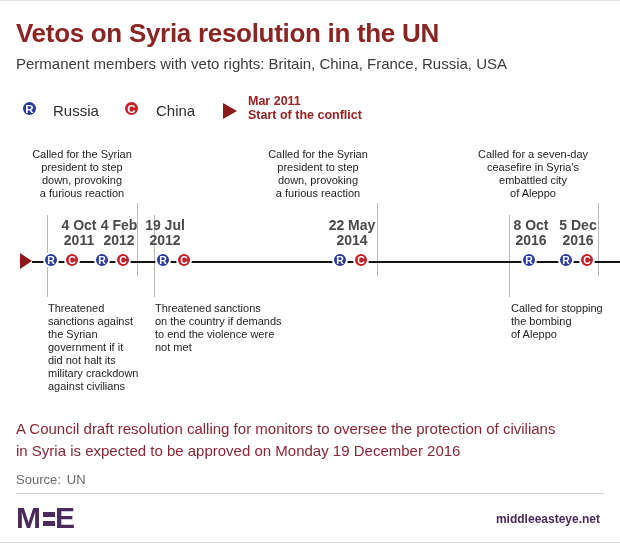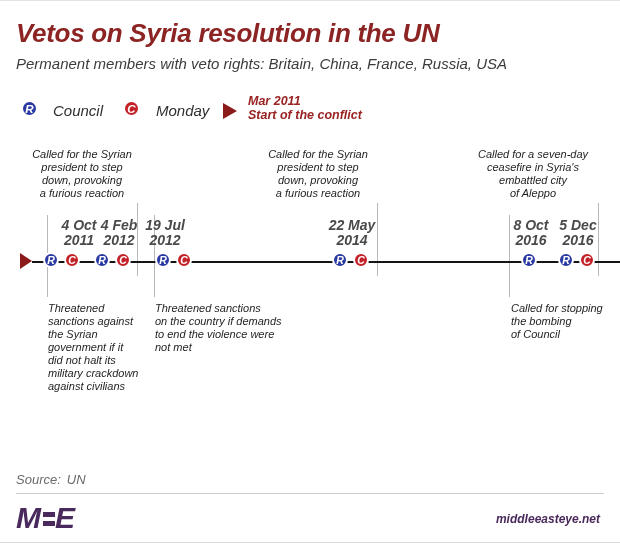--- a/index.html
+++ b/index.html
@@ -1,15 +1,15 @@
 <!DOCTYPE html>
 <html><head>
 <meta charset="utf-8">
 <style>
-  * { margin:0; padding:0; box-sizing:border-box;font-style:italic; }
+  * { margin:0; padding:0; box-sizing:border-box; }
   html,body { background:#ffffff; }
   body { font-family:"Liberation Sans", sans-serif; }
   .canvas {
     position:relative; width:620px; height:543px; background:#fff;
     border-top:1px solid #e4e4e4; border-bottom:1px solid #d9d9d9;
     overflow:hidden;
   }
   .title {
     position:absolute; left:16px; top:17px;
     font-size:26px; font-weight:bold; color:#8b2423; letter-spacing:-0.3px;
@@ -55,23 +55,23 @@
 </style>
 </head>
 <body>
 
 <div class="canvas">
 
   <div class="title">Vetos on Syria resolution in the UN</div>
   <div class="subtitle">Permanent members with veto rights: Britain, China, France, Russia, USA</div>
 
   <span class="vc russia legend-circle" style="left:21px; top:99px;">R</span>
-  <span class="legend-label" style="left:53px; top:101px;">Council</span>
+  <span class="legend-label" style="left:53px; top:101px;">Russia</span>
   <span class="vc china legend-circle" style="left:123px; top:99px;">C</span>
-  <span class="legend-label" style="left:156px; top:101px;">Monday</span>
+  <span class="legend-label" style="left:156px; top:101px;">China</span>
   <span class="tri" style="left:223px; top:102px; border-left-width:14px;"></span>
   <div class="marker-text" style="left:248px; top:93px;">Mar 2011
 Start of the conflict</div>
 
   <div class="bracket" style="left:47px; top:214px; height:82px;"></div>
   <div class="bracket" style="left:137px; top:202px; height:73px;"></div>
   <div class="bracket" style="left:154px; top:214px; height:82px;"></div>
   <div class="bracket" style="left:377px; top:202px; height:73px;"></div>
   <div class="bracket" style="left:509px; top:214px; height:82px;"></div>
   <div class="bracket" style="left:598px; top:202px; height:73px;"></div>
@@ -123,22 +123,24 @@
 not met</div>
   <div class="ann bottom" style="left:48px;  width:118px;">Threatened
 sanctions against
 the Syrian
 government if it
 did not halt its
 military crackdown
 against civilians</div>
   <div class="ann bottom" style="left:511px; width:110px;">Called for stopping
 the bombing
-of Council</div>
+of Aleppo</div>
 
+  <div class="note">A Council draft resolution calling for monitors to oversee the protection of civilians
+in Syria is expected to be approved on Monday 19 December 2016</div>
   <div class="source">
     <span>Source:</span><span class="src-val">UN</span>
   </div>
   <div class="divider"></div>
   <div class="logo">
     <span class="lg-letter">M</span>
     <span class="logo-bars">
         <div></div>
         <div></div>
       </span>

